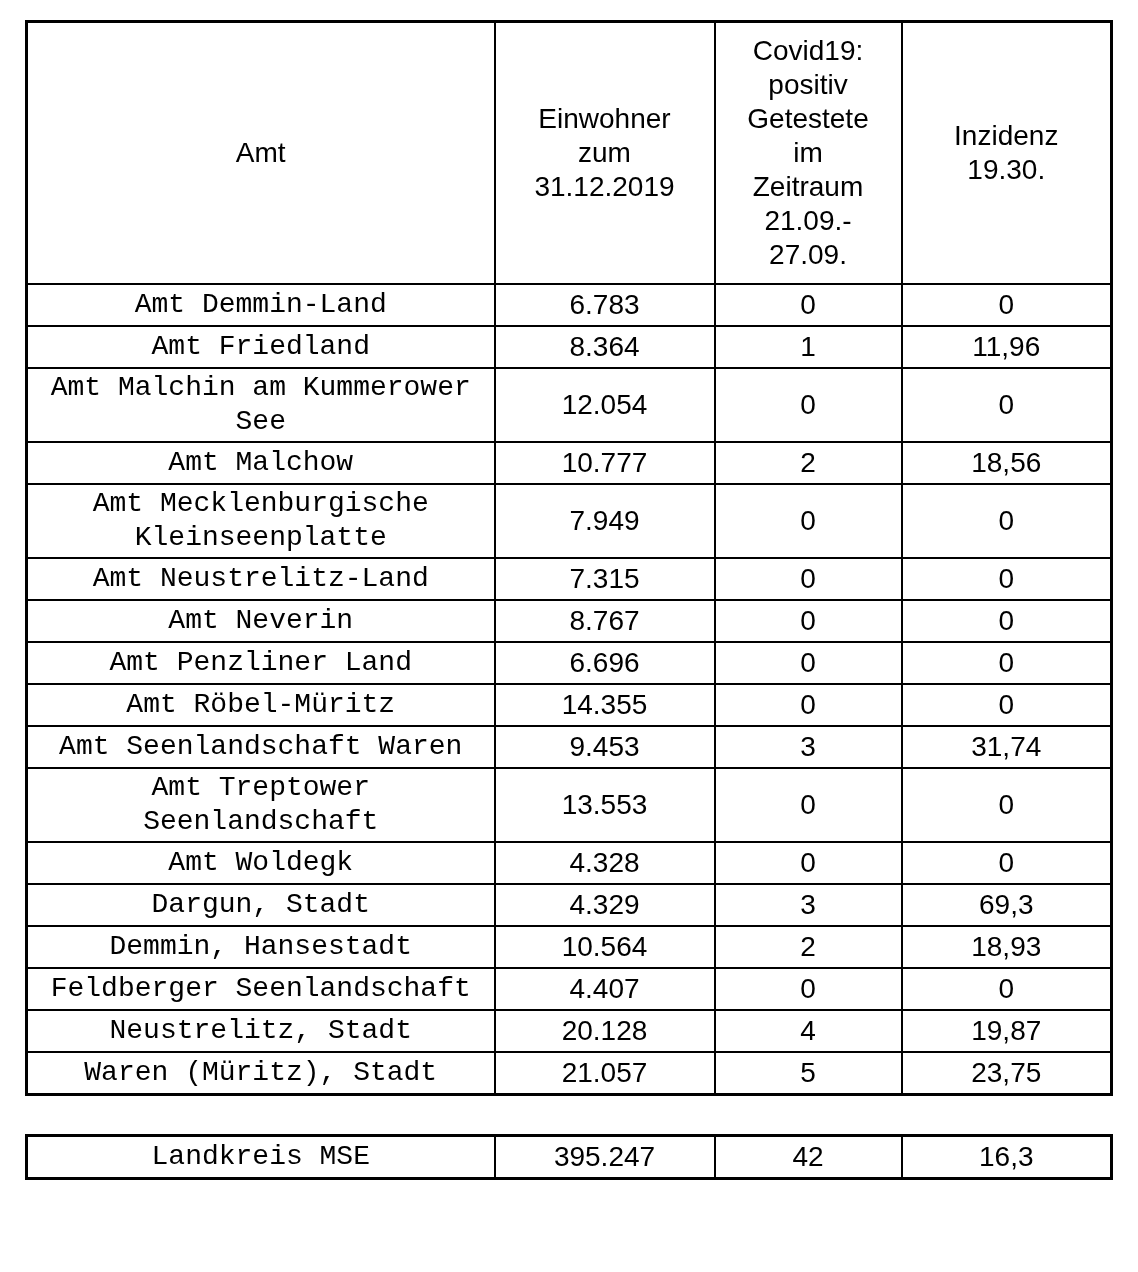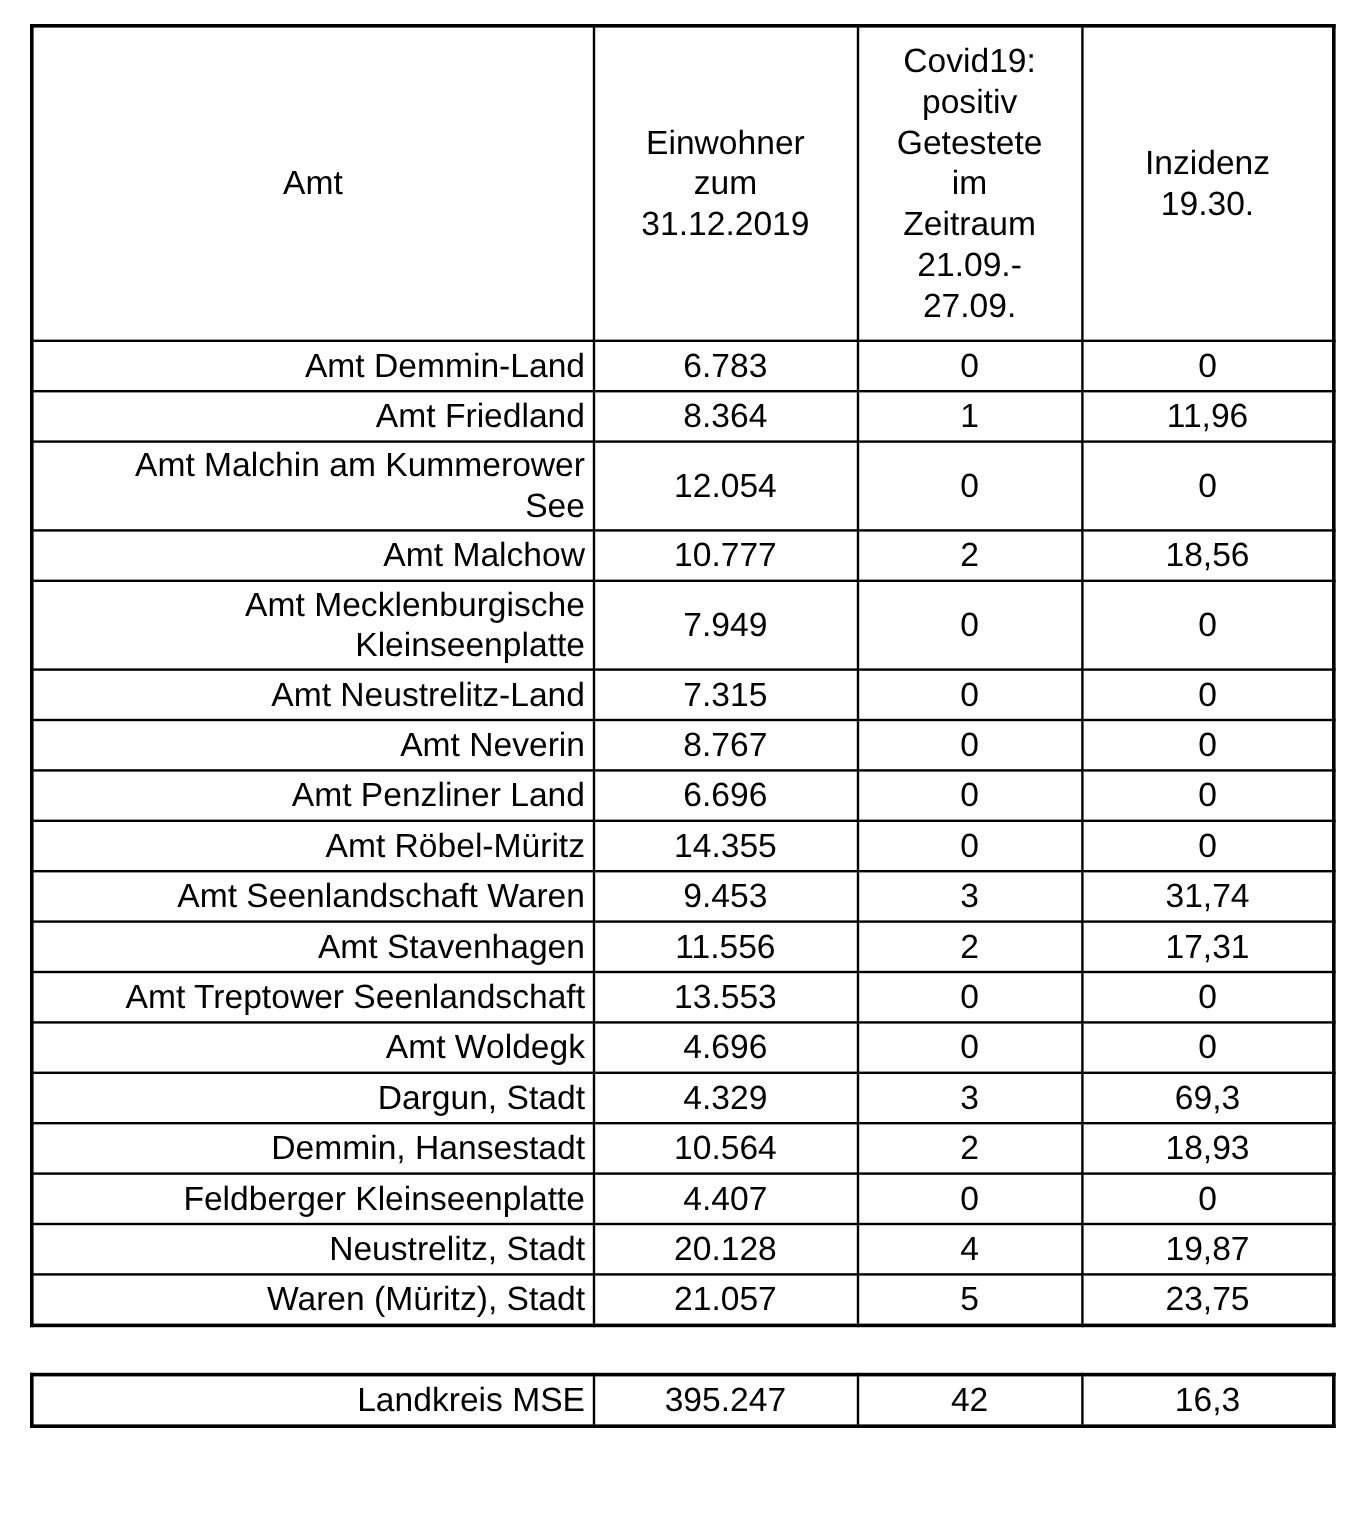--- a/index.html
+++ b/index.html
@@ -35,23 +35,24 @@
     text-align: center;
     line-height: 34px;
     padding: 11px 6px;
   }
   table.data-table td {
     line-height: 34px;
     padding: 2px 6px;
     height: 36px;
   }
   td.cell-amt {
-    text-align: right;
+    text-align: center;
     padding-left: 8px;
     padding-right: 8px;
+    font-family: Liberation Mono, monospace;
   }
   td.cell-num {
     text-align: center;
   }
   .table-gap {
     height: 38px;
   }
 </style>
 </head>
 <body>
@@ -149,57 +150,51 @@
   </tr>
 
   <tr>
     <td class="cell-amt">Amt Seenlandschaft Waren</td>
     <td class="cell-num">9.453</td>
     <td class="cell-num">3</td>
     <td class="cell-num">31,74</td>
   </tr>
 
 
-  <tr>
-    <td class="cell-amt">Amt Stavenhagen</td>
-    <td class="cell-num">11.556</td>
-    <td class="cell-num">2</td>
-    <td class="cell-num">17,31</td>
-  </tr>
 
   <tr>
     <td class="cell-amt">Amt Treptower Seenlandschaft</td>
     <td class="cell-num">13.553</td>
     <td class="cell-num">0</td>
     <td class="cell-num">0</td>
   </tr>
 
   <tr>
     <td class="cell-amt">Amt Woldegk</td>
-    <td class="cell-num">4.696</td>
+    <td class="cell-num">4.328</td>
     <td class="cell-num">0</td>
     <td class="cell-num">0</td>
   </tr>
 
   <tr>
     <td class="cell-amt">Dargun, Stadt</td>
     <td class="cell-num">4.329</td>
     <td class="cell-num">3</td>
     <td class="cell-num">69,3</td>
   </tr>
 
   <tr>
     <td class="cell-amt">Demmin, Hansestadt</td>
     <td class="cell-num">10.564</td>
     <td class="cell-num">2</td>
     <td class="cell-num">18,93</td>
   </tr>
 
   <tr>
-    <td class="cell-amt">Feldberger Kleinseenplatte</td>
+    <td class="cell-amt">Feldberger Seenlandschaft</td>
     <td class="cell-num">4.407</td>
     <td class="cell-num">0</td>
     <td class="cell-num">0</td>
   </tr>
 
 
   <tr>
     <td class="cell-amt">Neustrelitz, Stadt</td>
     <td class="cell-num">20.128</td>
     <td class="cell-num">4</td>

